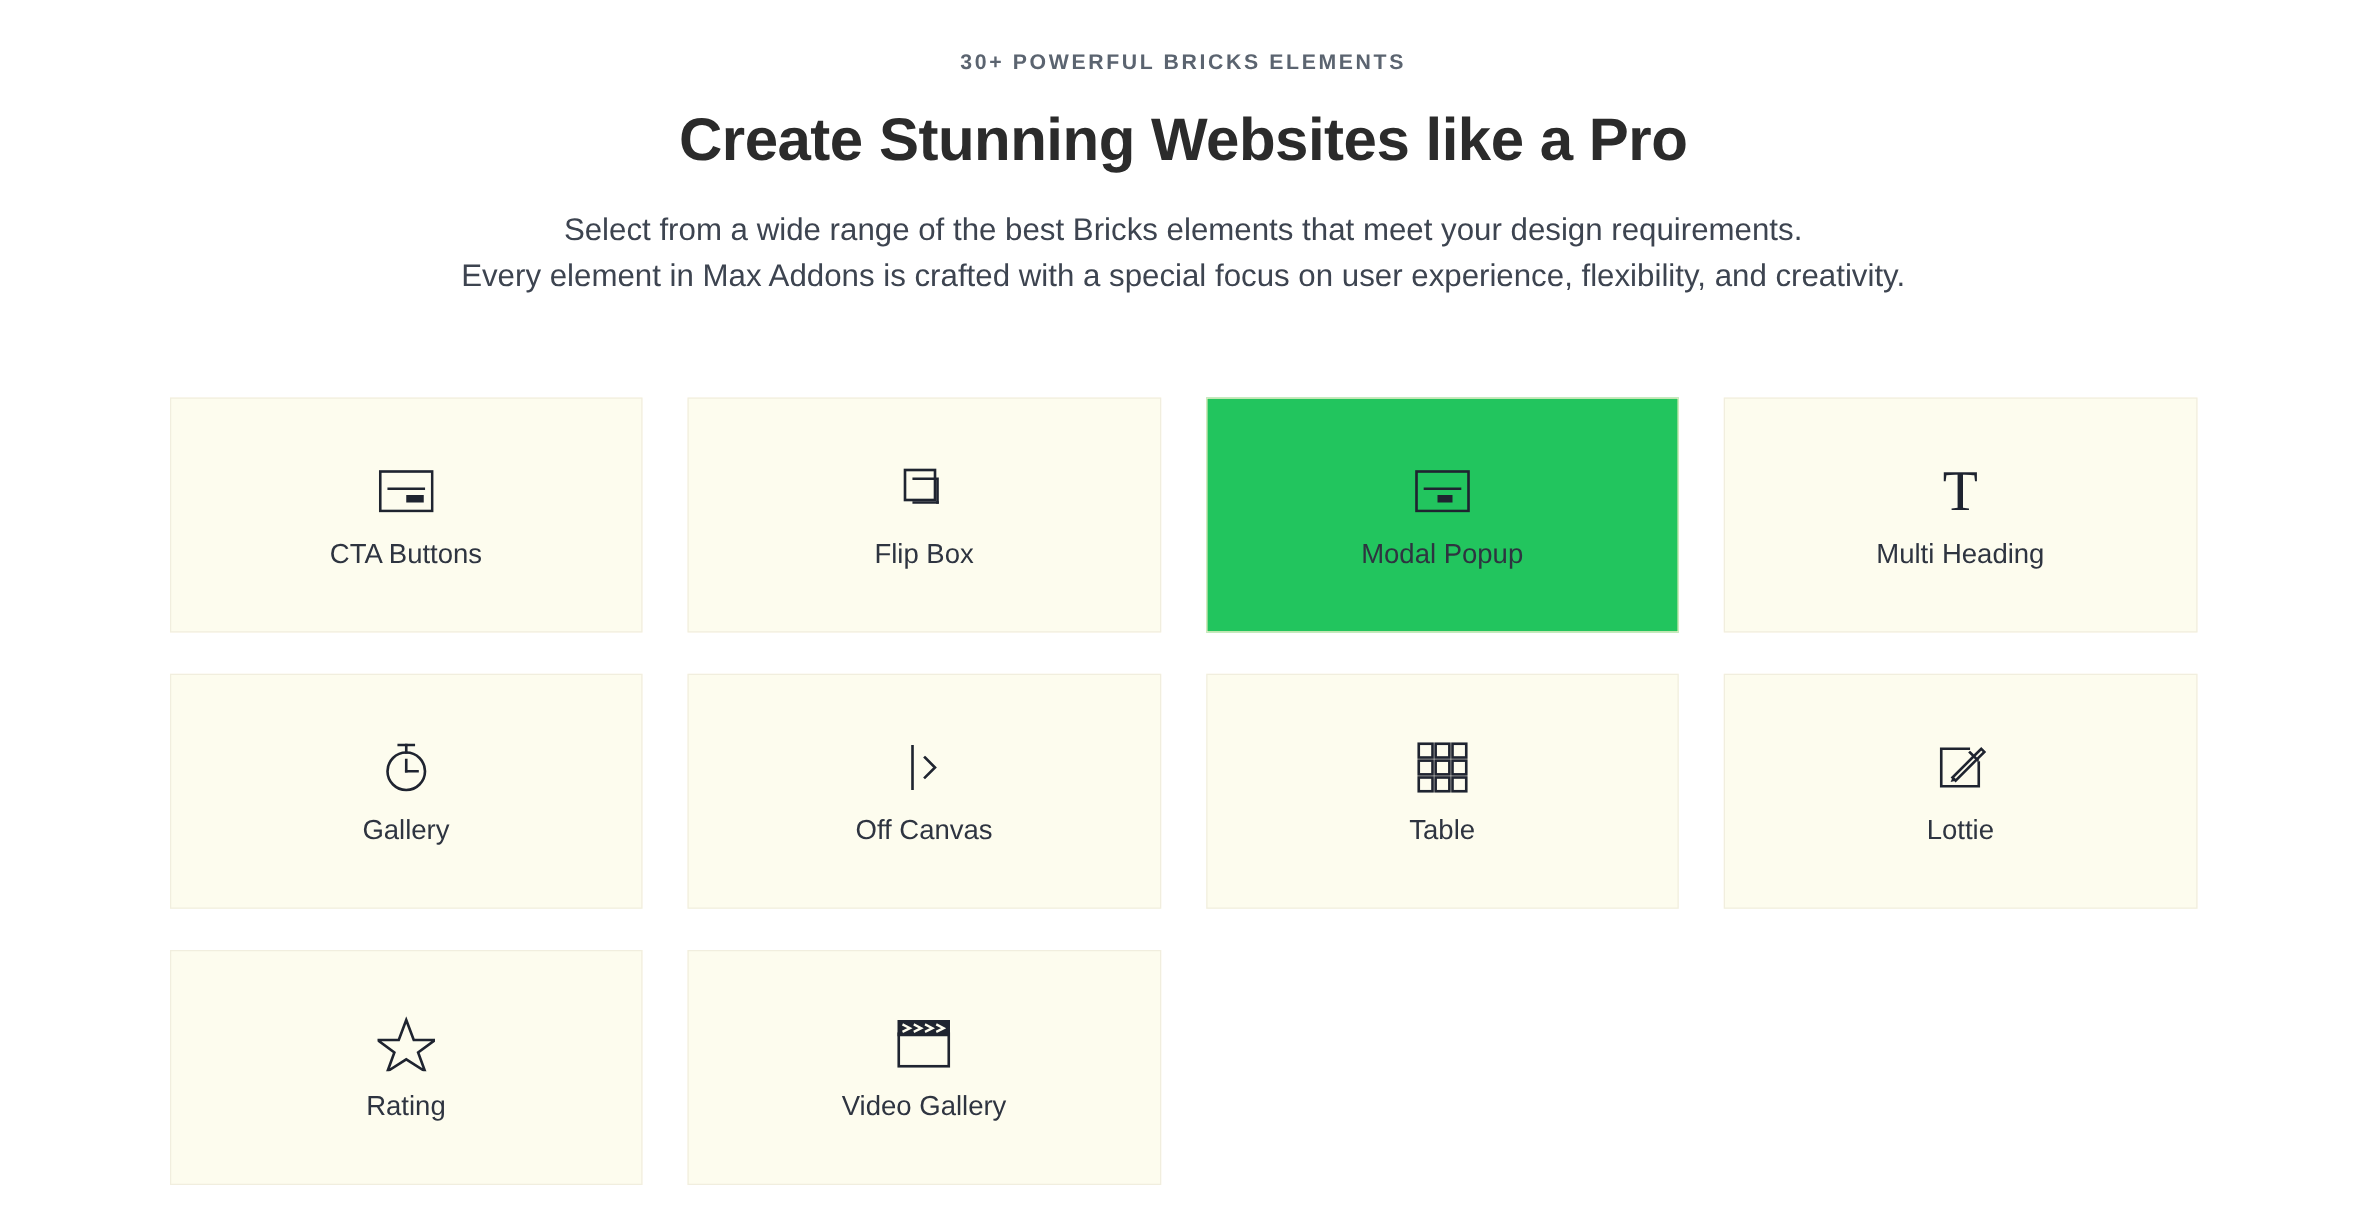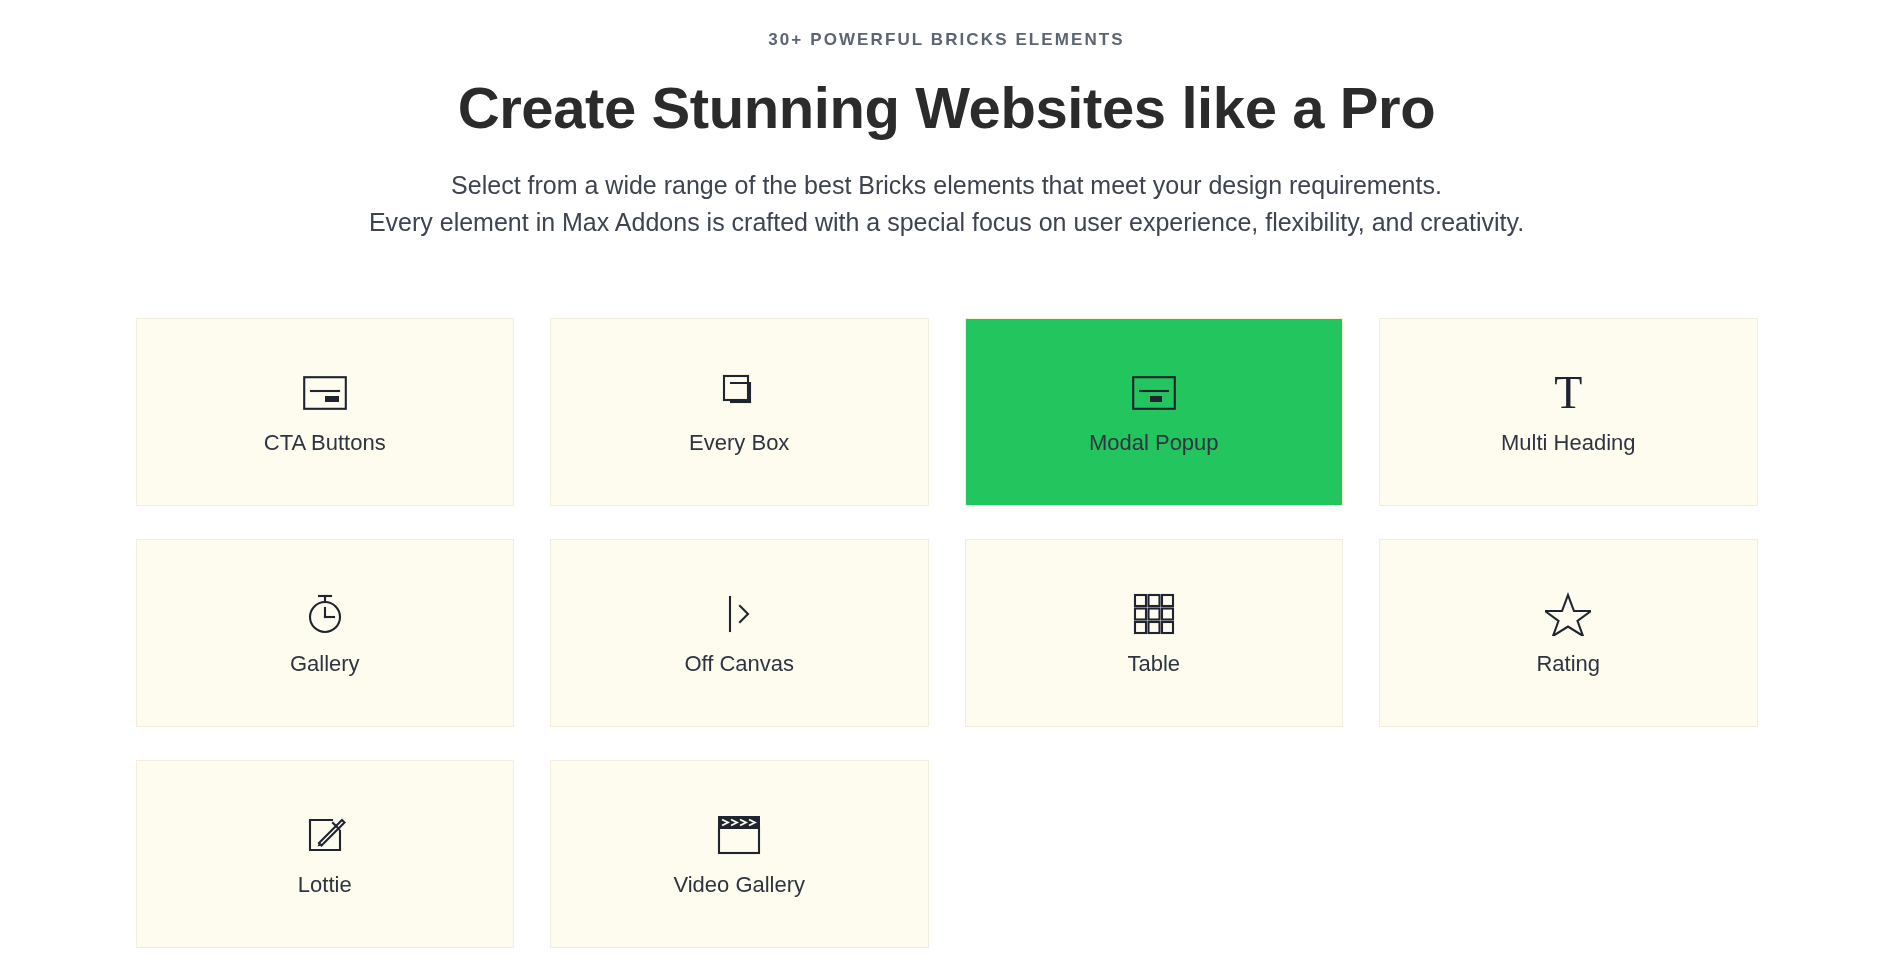--- a/index.html
+++ b/index.html
@@ -20,35 +20,35 @@
     width: 1893px;
     height: 974px;
     position: relative;
     background: #ffffff;
   }
 
   
   .hero {
     width: 100%;
     text-align: center;
-    padding-top: 30px;
+    padding-top: 40px;
   }
 
   .eyebrow {
     font-size: 17px;
     letter-spacing: 2.1px;
     font-weight: 700;
     color: #5b6470;
     text-transform: uppercase;
     line-height: 1.2;
   }
 
   .headline {
     margin-top: 26px;
-    font-size: 58px;
+    font-size: 48px;
     line-height: 1.12;
     font-weight: 700;
     color: #2b2b2b;
     letter-spacing: -0.4px;
   }
 
   .subcopy {
     margin-top: 26px;
     font-size: 25px;
     line-height: 1.48;
@@ -152,21 +152,21 @@
           <div class="label">CTA Buttons</div>
         </div>
         <div class="card">
           <div class="icon">
             <svg width="44" height="44" viewBox="0 0 44 44">
               <polyline points="14,12 33,12 33,31" stroke="currentColor" fill="none" stroke-width="2.1" stroke-linecap="square" stroke-linejoin="miter"></polyline>
               <polyline points="14,31 33,31" stroke="currentColor" fill="none" stroke-width="2.1" stroke-linecap="square" stroke-linejoin="miter"></polyline>
               <rect x="7" y="5" width="24" height="24" stroke="currentColor" fill="none" stroke-width="2.1" stroke-linecap="square" stroke-linejoin="miter"></rect>
             </svg>
           </div>
-          <div class="label">Every Box</div>
+          <div class="label">Flip Box</div>
         </div>
         <div class="card active">
           <div class="icon">
             <svg width="44" height="34" viewBox="0 0 44 34">
               <rect x="1.2" y="1.2" width="41.6" height="31.6" stroke="currentColor" fill="none" stroke-width="2.1" stroke-linecap="square" stroke-linejoin="miter"></rect>
               <line x1="8" y1="15" x2="36" y2="15" stroke="currentColor" fill="none" stroke-width="2.1" stroke-linecap="square" stroke-linejoin="miter"></line>
               <rect x="18" y="20" width="12" height="6" fill="currentColor" stroke="none"></rect>
             </svg>
           </div>
           <div class="label">Modal Popup</div>
@@ -209,36 +209,36 @@
               <rect x="29" y="15.5" width="11" height="11" stroke="currentColor" fill="none" stroke-width="2.1" stroke-linecap="square" stroke-linejoin="miter"></rect>
               <rect x="2" y="29" width="11" height="11" stroke="currentColor" fill="none" stroke-width="2.1" stroke-linecap="square" stroke-linejoin="miter"></rect>
               <rect x="15.5" y="29" width="11" height="11" stroke="currentColor" fill="none" stroke-width="2.1" stroke-linecap="square" stroke-linejoin="miter"></rect>
               <rect x="29" y="29" width="11" height="11" stroke="currentColor" fill="none" stroke-width="2.1" stroke-linecap="square" stroke-linejoin="miter"></rect>
             </svg>
           </div>
           <div class="label">Table</div>
         </div>
         <div class="card">
           <div class="icon">
-            <svg width="46" height="44" viewBox="0 0 46 44">
-              <polygon points="23,3 29,19 46,19 32.5,29 38,44 23,34.5 8,44 13.5,29 0,19 17,19" stroke="currentColor" fill="none" stroke-width="2.1" stroke-linecap="square" stroke-linejoin="miter"></polygon>
-            </svg>
-          </div>
-          <div class="label">Rating</div>
-        </div>
-        <div class="card">
-          <div class="icon">
             <svg width="44" height="44" viewBox="0 0 44 44">
               <polyline points="29,7 7,7 7,37 37,37 37,18" stroke="currentColor" fill="none" stroke-width="2.1" stroke-linecap="square" stroke-linejoin="miter"></polyline>
               <path d="M16 30 L33 13 L39 7 L41.5 9.5 L35.5 15.5 L18.5 32.5 Z" stroke="currentColor" fill="none" stroke-width="2.1" stroke-linecap="square" stroke-linejoin="miter"></path>
               <line x1="30" y1="10" x2="36" y2="16" stroke="currentColor" fill="none" stroke-width="2.1" stroke-linecap="square" stroke-linejoin="miter"></line>
               <path d="M16 30 L18.5 32.5 L14.5 33.5 Z" fill="currentColor" stroke="none"></path>
             </svg>
           </div>
           <div class="label">Lottie</div>
+        </div>
+        <div class="card">
+          <div class="icon">
+            <svg width="46" height="44" viewBox="0 0 46 44">
+              <polygon points="23,3 29,19 46,19 32.5,29 38,44 23,34.5 8,44 13.5,29 0,19 17,19" stroke="currentColor" fill="none" stroke-width="2.1" stroke-linecap="square" stroke-linejoin="miter"></polygon>
+            </svg>
+          </div>
+          <div class="label">Rating</div>
         </div>
         <div class="card">
           <div class="icon">
             <svg width="44" height="40" viewBox="0 0 44 40">
               <rect x="2" y="12" width="40" height="26" stroke="currentColor" fill="none" stroke-width="2.1" stroke-linecap="square" stroke-linejoin="miter"></rect>
               <rect x="2" y="2" width="40" height="11" fill="currentColor" stroke="currentColor" stroke-width="2"></rect>
               <polyline points="5,4.5 11,7.5 5,10.5" fill="none" stroke="#fdfcee" stroke-width="1.8"></polyline>
               <polyline points="14,4.5 20,7.5 14,10.5" fill="none" stroke="#fdfcee" stroke-width="1.8"></polyline>
               <polyline points="23,4.5 29,7.5 23,10.5" fill="none" stroke="#fdfcee" stroke-width="1.8"></polyline>
               <polyline points="32,4.5 38,7.5 32,10.5" fill="none" stroke="#fdfcee" stroke-width="1.8"></polyline>

